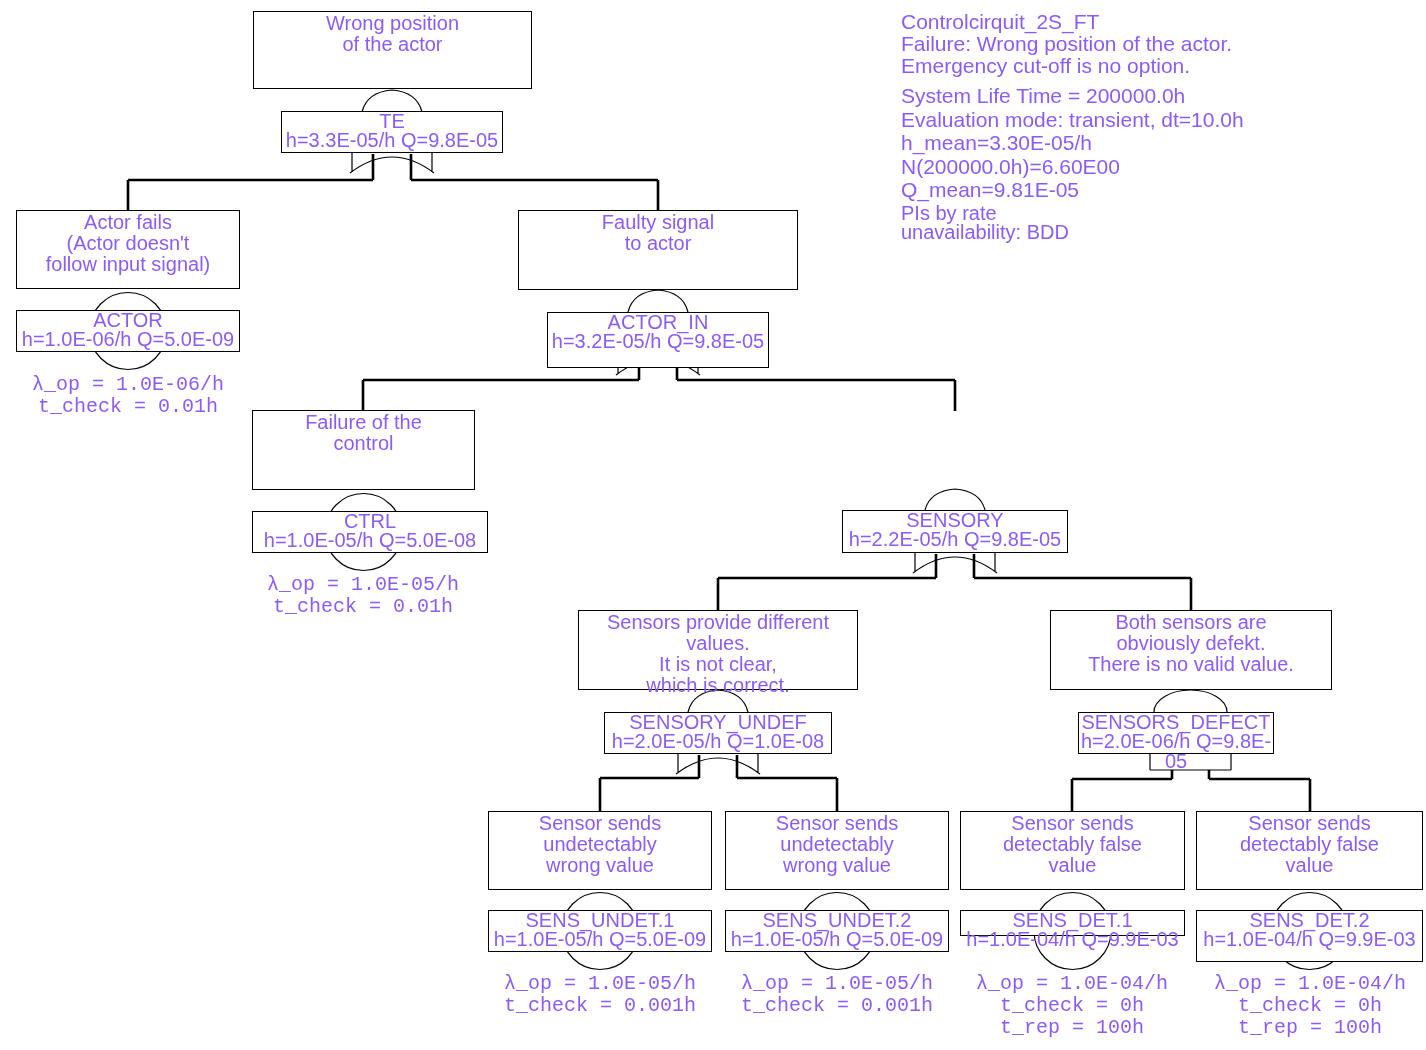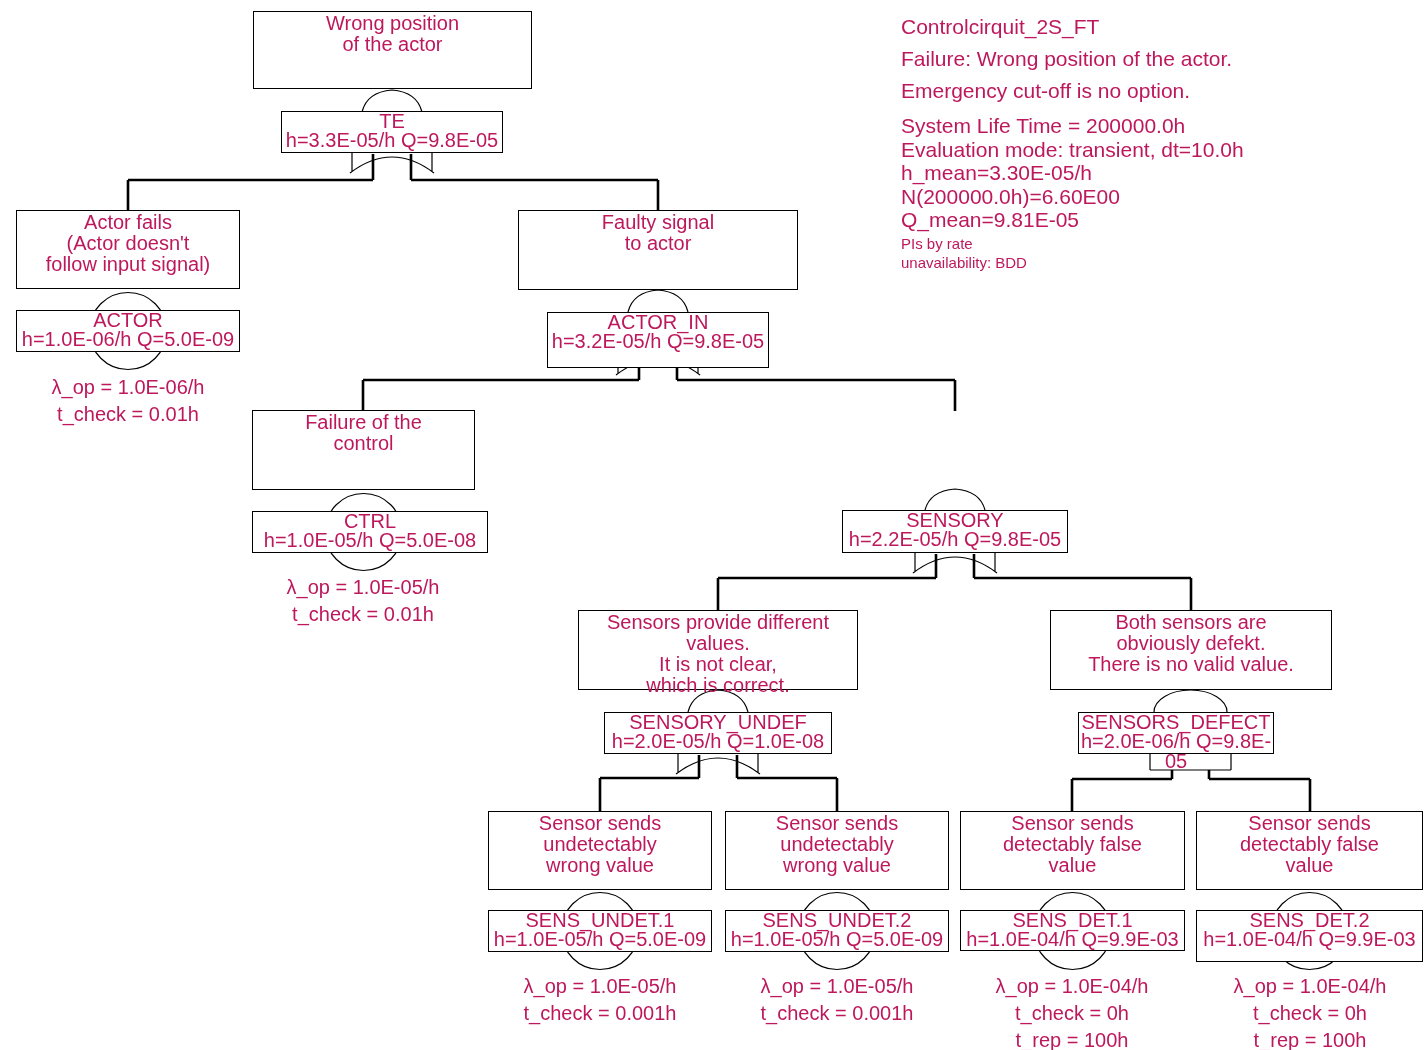--- a/index.html
+++ b/index.html
@@ -1,36 +1,36 @@
 <!DOCTYPE html>
 <html><head>
 <meta charset="utf-8">
 <style>
   html,body{margin:0;padding:0;background:#fff;}
   .canvas{
     position:relative;width:1426px;height:1050px;background:#ffffff;
-    font-family:"Liberation Sans",sans-serif;color:#be185d;overflow:hidden;
+    font-family:"Liberation Sans",sans-serif;color:#8b5cf6;overflow:hidden;
   }
   .lines{position:absolute;left:0;top:0;}
   .thin{fill:none;stroke:#000;stroke-width:1.2;}
   .thick{fill:none;stroke:#000;stroke-width:2.6;}
   .box{
     position:absolute;background:#fff;border:1.6px solid #000;box-sizing:border-box;
     text-align:center;white-space:pre-line;
   }
   .desc{font-size:20px;line-height:21px;padding-top:1px;}
   .gate{font-size:20px;line-height:19.4px;}
   .params{
     position:absolute;width:240px;text-align:center;white-space:pre-line;
-    font-size:20px;line-height:27px;
+    font-size:20px;line-height:22px;font-family:Liberation Mono, monospace;
   }
   .header{position:absolute;left:901px;top:11px;width:500px;}
-  .header .b1{font-size:21px;line-height:32px;white-space:pre-line;}
+  .header .b1{font-size:21px;line-height:22px;white-space:pre-line;}
   .header .b2{font-size:21px;line-height:23.5px;margin-top:7px;white-space:pre-line;}
-  .header .b3{font-size:15px;line-height:19px;margin-top:2px;white-space:pre-line;}
+  .header .b3{font-size:20px;line-height:19px;margin-top:2px;white-space:pre-line;}
 </style>
 </head>
 <body>
 
 <div class="canvas">
 
   <svg class="lines" width="1426" height="1050" viewBox="0 0 1426 1050">
 
     <g class="thin">
       <path d="M362,112 Q367,92 392,90 M422,112 Q417,92 392,90"></path>
@@ -133,21 +133,21 @@
   <div class="box gate" style="left:842px;top:510px;width:226px;height:43px">SENSORY
 h=2.2E-05/h Q=9.8E-05</div>
   <div class="box gate" style="left:604px;top:712px;width:228px;height:42px">SENSORY_UNDEF
 h=2.0E-05/h Q=1.0E-08</div>
   <div class="box gate" style="left:1078px;top:712px;width:196px;height:42px">SENSORS_DEFECT
 h=2.0E-06/h Q=9.8E-05</div>
   <div class="box gate" style="left:488px;top:910px;width:224px;height:42px">SENS_UNDET.1
 h=1.0E-05/h Q=5.0E-09</div>
   <div class="box gate" style="left:725px;top:910px;width:224px;height:42px">SENS_UNDET.2
 h=1.0E-05/h Q=5.0E-09</div>
-  <div class="box gate" style="left:960px;top:910px;width:225px;height:41px">SENS_DET.1
+  <div class="box gate" style="left:960px;top:910px;width:225px;height:26px">SENS_DET.1
 h=1.0E-04/h Q=9.9E-03</div>
   <div class="box gate" style="left:1196px;top:910px;width:227px;height:52px">SENS_DET.2
 h=1.0E-04/h Q=9.9E-03</div>
 
   <div class="params" style="left:8px;top:374px">λ_op = 1.0E-06/h
 t_check = 0.01h</div>
   <div class="params" style="left:243px;top:574px">λ_op = 1.0E-05/h
 t_check = 0.01h</div>
   <div class="params" style="left:480px;top:973px">λ_op = 1.0E-05/h
 t_check = 0.001h</div>

